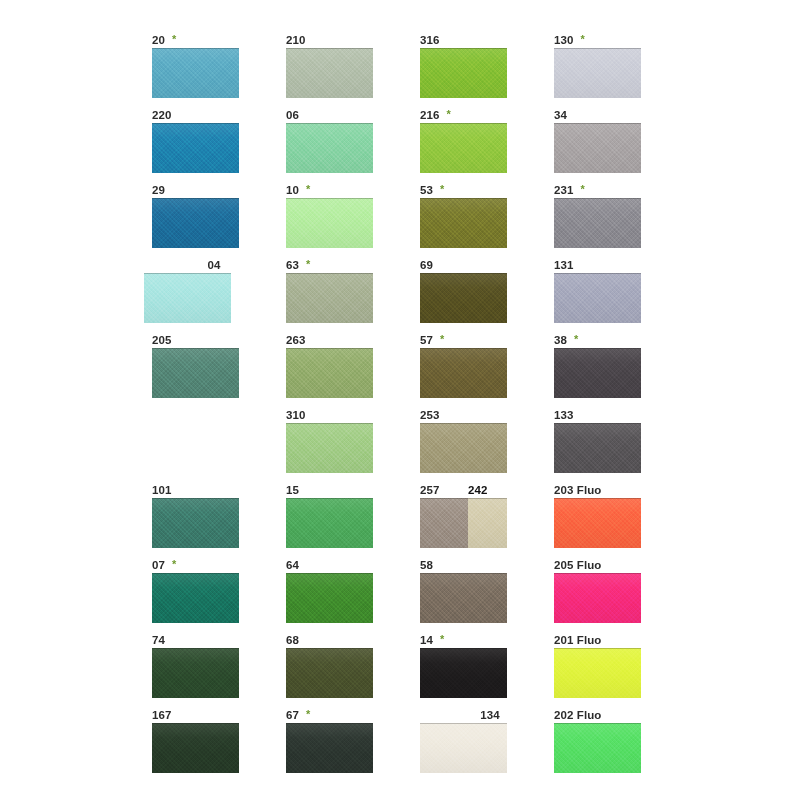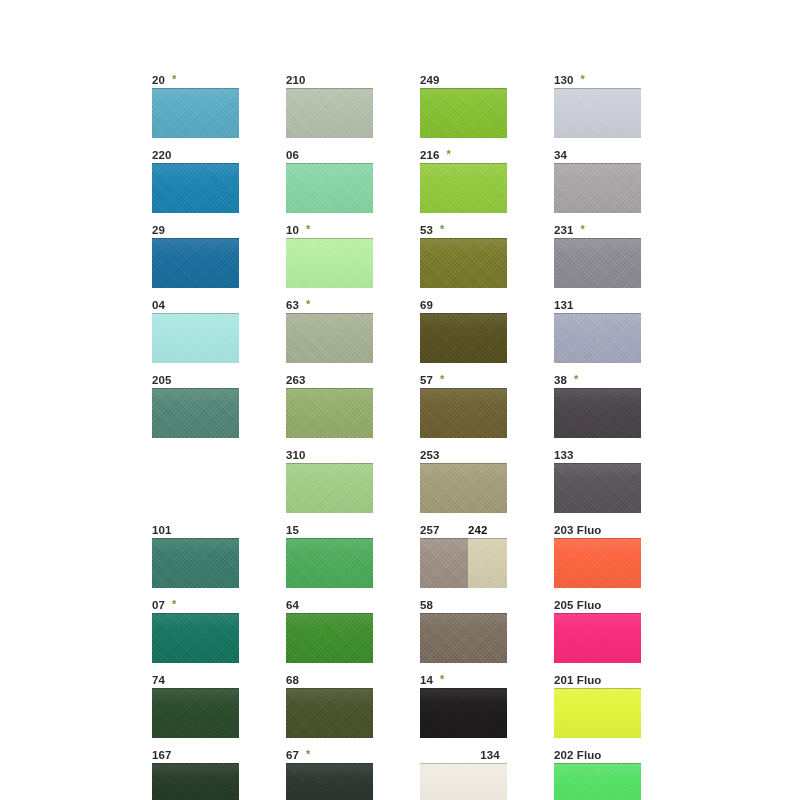--- a/index.html
+++ b/index.html
@@ -16,21 +16,20 @@
   }
   #chart {
     position: relative;
     width: 800px;
     height: 800px;
     background: #ffffff;
   }
   .swatch-cell {
     position: absolute;
     width: 72px;
-    margin-top: 40px;
   }
   .swatch-labels {
     position: relative;
     height: 15px;
     width: 140px;
     white-space: nowrap;
   }
   .swatch-code {
     font-size: 11.5px;
     font-weight: bold;
@@ -133,21 +132,21 @@
     <div class="swatch-cell" style="left: 286px; top: 33px;">
       <div class="swatch-labels"><span class="swatch-code">210</span></div>
       <div class="swatch-chip" style="width: 87px; height: 50px;">
         <div class="fill" style="background: rgb(179, 191, 171);"></div>
         <div class="texture"></div>
         <div class="sheen"></div>
         <div class="topedge"></div>
       </div>
     </div>
     <div class="swatch-cell" style="left: 420px; top: 33px;">
-      <div class="swatch-labels"><span class="swatch-code">249</span></div>
+      <div class="swatch-labels"><span class="swatch-code">316</span></div>
       <div class="swatch-chip" style="width: 87px; height: 50px;">
         <div class="fill" style="background: rgb(132, 192, 50);"></div>
         <div class="texture"></div>
         <div class="sheen"></div>
         <div class="topedge"></div>
       </div>
     </div>
     <div class="swatch-cell" style="left: 554px; top: 33px;">
       <div class="swatch-labels"><span class="swatch-code">130</span><span class="swatch-star">*</span></div>
       <div class="swatch-chip" style="width: 87px; height: 50px;">
@@ -222,21 +221,21 @@
     </div>
     <div class="swatch-cell" style="left: 554px; top: 183px;">
       <div class="swatch-labels"><span class="swatch-code">231</span><span class="swatch-star">*</span></div>
       <div class="swatch-chip" style="width: 87px; height: 50px;">
         <div class="fill" style="background: rgb(139, 138, 145);"></div>
         <div class="texture"></div>
         <div class="sheen"></div>
         <div class="topedge"></div>
       </div>
     </div>
-    <div class="swatch-cell" style="left: 152px; top: 258px;">
+    <div class="swatch-cell" style="left: 144px; top: 258px; text-align: center;">
       <div class="swatch-labels"><span class="swatch-code">04</span></div>
       <div class="swatch-chip" style="width: 87px; height: 50px;">
         <div class="fill" style="background: rgb(169, 230, 226);"></div>
         <div class="texture"></div>
         <div class="sheen"></div>
         <div class="topedge"></div>
       </div>
     </div>
     <div class="swatch-cell" style="left: 286px; top: 258px;">
       <div class="swatch-labels"><span class="swatch-code">63</span><span class="swatch-star">*</span></div>

